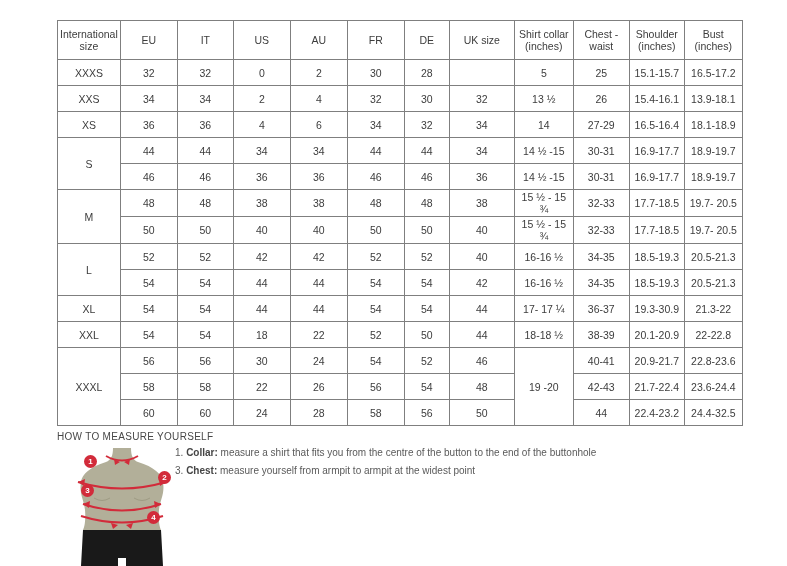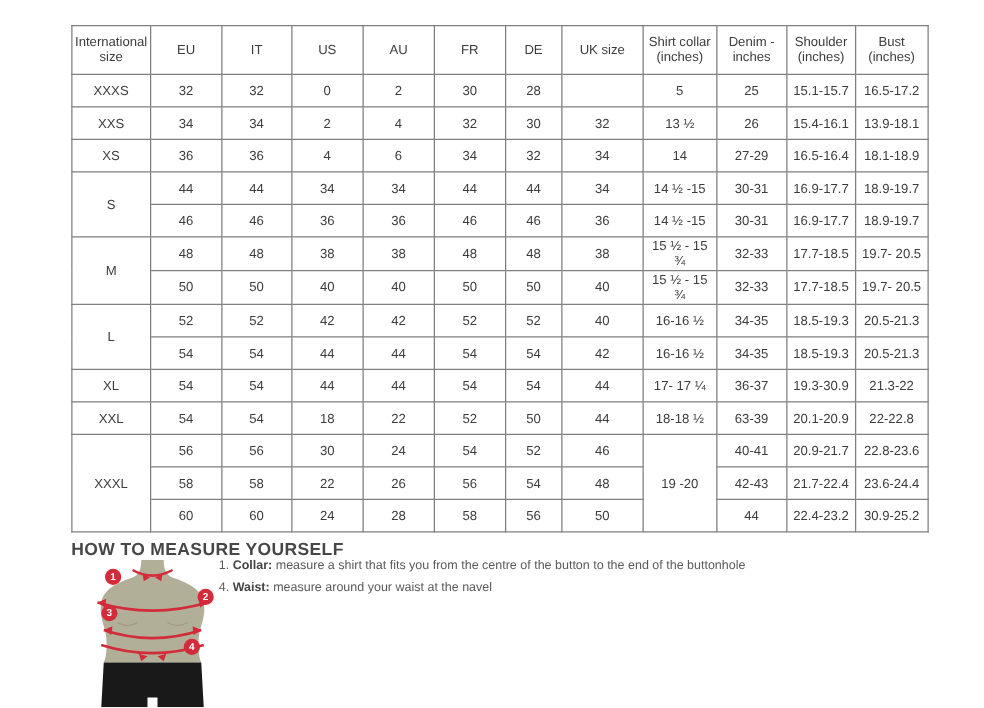--- a/index.html
+++ b/index.html
@@ -16,21 +16,21 @@
   table.size-table th, table.size-table td{
     border:1px solid #7f7f7f;
     text-align:center;vertical-align:middle;
     padding:1px 2px;font-weight:normal;
     height:23px;line-height:12px;
   }
   table.size-table thead th{height:36px;}
   
   .measure-heading{
     position:absolute;left:57px;top:431px;
-    font-size:14px;font-weight:bold;color:#474747;letter-spacing:.3px;
+    font-size:10px;font-weight:normal;color:#474747;letter-spacing:.3px;
   }
   .measure-list{
     position:absolute;left:175px;top:446px;
     font-size:10px;color:#5a5a5a;
   }
   .m-item{height:18px;line-height:14px;white-space:nowrap;}
   .m-item b{color:#454545;text-align:center;}
   .figure{
     position:absolute;left:64px;top:446px;width:116px;height:120px;overflow:hidden;
   }
@@ -64,21 +64,21 @@
         <tr>
           <th>International size</th>
           <th>EU</th>
           <th>IT</th>
           <th>US</th>
           <th>AU</th>
           <th>FR</th>
           <th>DE</th>
           <th>UK size</th>
           <th>Shirt collar (inches)</th>
-          <th>Denim - inches</th>
+          <th>Chest - waist</th>
           <th>Shoulder (inches)</th>
           <th>Bust (inches)</th>
         </tr>
       </thead>
     <tbody>
         <tr>
           <td rowspan="1">XXXS</td>
           <td>32</td>
           <td>32</td>
           <td>0</td>
@@ -217,21 +217,21 @@
         <tr>
           <td rowspan="1">XXL</td>
           <td>54</td>
           <td>54</td>
           <td>18</td>
           <td>22</td>
           <td>52</td>
           <td>50</td>
           <td>44</td>
           <td>18-18 ½</td>
-          <td>63-39</td>
+          <td>38-39</td>
           <td>20.1-20.9</td>
           <td>22-22.8</td>
         </tr>
         <tr>
           <td rowspan="3">XXXL</td>
           <td>56</td>
           <td>56</td>
           <td>30</td>
           <td>24</td>
           <td>54</td>
@@ -257,21 +257,21 @@
         <tr>
           <td>60</td>
           <td>60</td>
           <td>24</td>
           <td>28</td>
           <td>58</td>
           <td>56</td>
           <td>50</td>
           <td>44</td>
           <td>22.4-23.2</td>
-          <td>30.9-25.2</td>
+          <td>24.4-32.5</td>
         </tr>
       </tbody>
   </table>
 </div>
 
 <div class="measure-heading">HOW TO MEASURE YOURSELF</div>
 
 <div class="figure">
   <svg width="116" height="120" viewBox="0 0 116 120">
 
@@ -304,17 +304,17 @@
   <div class="marker" style="left:83px;top:65px">4</div>
 </div>
 
 <div class="measure-list">
   <div class="m-item">
     <span>1.</span>
     <b>Collar:</b>
     <span>measure a shirt that fits you from the centre of the button to the end of the buttonhole</span>
   </div>
   <div class="m-item">
-    <span>4.</span>
-    <b>Waist:</b>
-    <span>measure around your waist at the navel</span>
+    <span>3.</span>
+    <b>Chest:</b>
+    <span>measure yourself from armpit to armpit at the widest point</span>
   </div>
 </div>
 
 </body></html>

